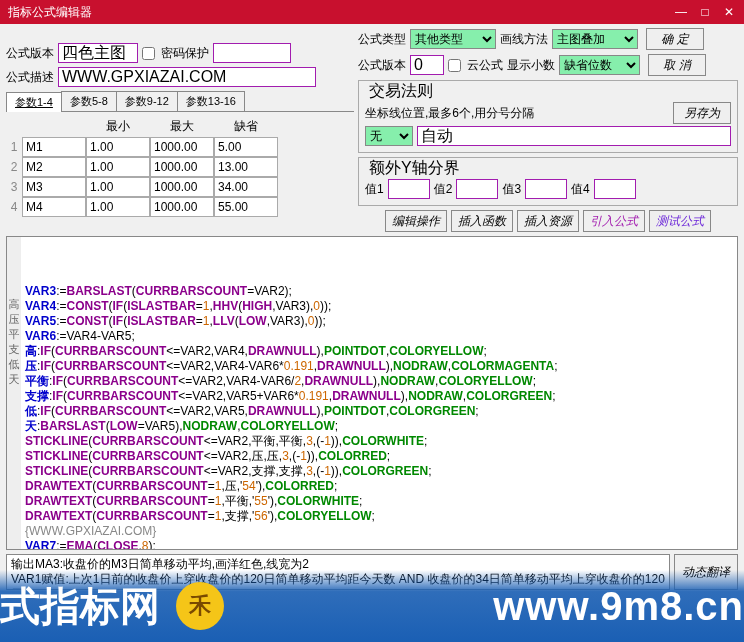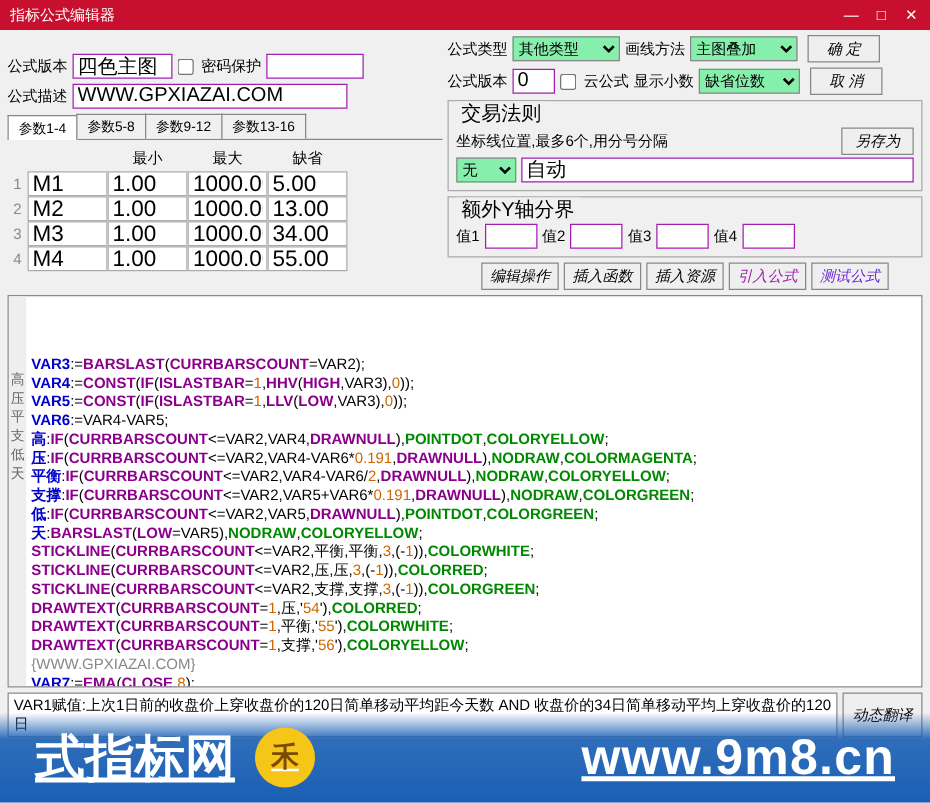--- a/index.html
+++ b/index.html
@@ -12,40 +12,40 @@
 .row { display: flex; align-items: center; gap: 4px; margin-bottom: 4px; }
 .lbl { white-space: nowrap; }
 input.text { border: 1px solid #a21caf; height: 20px; padding: 0 3px; font-size: 16px; background: #fff; }
 select { border: 1px solid #888; height: 20px; font-size: 12px; background: #86efac; }
 .btn { border: 1px solid #888; background: #efefef; height: 22px; padding: 0 6px; font-size: 12px; display: inline-flex; align-items: center; justify-content: center; font-style: italic; }
 .chk { margin-right: 2px; }
 .top-left { width: 348px; }
 .top-right { flex: 1; }
 .tabs { display: flex; border-bottom: 1px solid #888; margin-top: 2px; margin-bottom: 4px; font-size: 11px; }
 .tab { padding: 2px 8px; border: 1px solid #888; border-bottom: none; background: #f0f0f0; margin-right: -1px; position: relative; }
-.tab.active { background: #fff; top: 1px; }
+.tab.active { background: #fff; top: 1px; text-decoration: underline; }
 .param-table { border-collapse: collapse; font-size: 12px; }
 .param-table th, .param-table td { padding: 0; }
 .param-table th { font-weight: normal; text-align: center; padding: 2px 4px; }
-.param-table input { width: 64px; height: 20px; border: 1px solid #aaa; padding: 0 3px; font-size: 18px; }
+.param-table input { width: 64px; height: 20px; border: 1px solid #aaa; padding: 0 3px; font-size: 12px; }
 .param-table .idx { width: 16px; text-align: center; color: #888; }
 .fieldset { border: 1px solid #aaa; padding: 4px 6px 6px 6px; margin-bottom: 4px; }
 .fieldset-title { font-size: 16px; margin-top: -12px; background: #f0f0f0; display: inline-block; padding: 0 4px; }
 .toolbar-row { display: flex; gap: 4px; justify-content: center; margin-top: 4px; }
 .code-box { background: #fff; border: 1px solid #888; height: 314px; padding: 2px 4px; font-family: Consolas, "Courier New", monospace; font-size: 12px; line-height: 15px; overflow: hidden; white-space: pre; position: relative; }
 .gutter { position: absolute; left: 0; top: 0; width: 14px; background: #eee; height: 100%; font-size: 11px; color: #666; text-align: center; padding-top: 60px; line-height: 15px; }
 .desc-box { background: #fff; border: 1px solid #888; height: 36px; padding: 2px 4px; font-size: 12px; line-height: 15px; overflow: hidden; }
 .bottom-row { display: flex; gap: 4px; margin-top: 4px; }
 .bottom-row .desc-box { flex: 1; }
 .kw-blue { color: #0000cc; font-weight: bold; }
 .kw-func { color: #8b008b; font-weight: bold; }
 .kw-num { color: #cc6600; }
 .kw-color { color: #008800; font-weight: bold; }
 .kw-gray { color: #888; }
-.watermark { position: absolute; bottom: 0; left: 0; width: 744px; height: 72px; background: linear-gradient(180deg, rgba(26,95,180,0) 0%, rgba(26,95,180,0.9) 30%, #1a5fb4 100%); color: #fff; font-size: 40px; font-weight: bold; display: flex; align-items: center; padding: 0 28px; font-family: "Microsoft YaHei", sans-serif; text-decoration: underline; }
+.watermark { position: absolute; bottom: 0; left: 0; width: 744px; height: 72px; background: linear-gradient(180deg, rgba(26,95,180,0) 0%, rgba(26,95,180,0.9) 30%, #1a5fb4 100%); color: #fff; font-size: 40px; font-weight: bold; display: flex; align-items: center; padding: 0 0; font-family: "Microsoft YaHei", sans-serif; }
 .watermark .logo-circle { width: 48px; height: 48px; border-radius: 50%; background: #f5c518; margin: 0 16px; display: flex; align-items: center; justify-content: center; color: #7a4a00; font-size: 22px; font-weight: bold; }
 .rbtns { display: flex; flex-direction: column; gap: 3px; margin-left: 4px; }
 </style>
 </head>
 <body>
 
 <div class="titlebar">
   <span class="titlebar-title">指标公式编辑器</span>
   <div class="titlebar-btns">
     <div class="titlebar-btn">—</div>
@@ -59,21 +59,21 @@
     <div class="top-left">
       <div class="row">
         <span class="lbl">公式版本</span>
         <input class="text" style="width: 80px;" value="四色主图">
         <input type="checkbox" class="chk" style="">
         <span class="lbl">密码保护</span>
         <input class="text" style="width: 78px;">
       </div>
       <div class="row">
         <span class="lbl">公式描述</span>
-        <input class="text" style="width: 220px;" value="WWW.GPXIAZAI.COM">
+        <input class="text" style="width: 258px;" value="WWW.GPXIAZAI.COM">
       </div>
       <div class="tabs">
         <div class="tab active">参数1-4</div>
         <div class="tab">参数5-8</div>
         <div class="tab">参数9-12</div>
         <div class="tab">参数13-16</div>
       </div>
       <table class="param-table">
         <tbody>
             <tr>
@@ -169,20 +169,21 @@
       </div>
     </div>
   </div>
 
   <div class="code-box" id="code-box">
     <div class="gutter">高<br>压<br>平<br>支<br>低<br>天</div>
   <div style="padding-left: 14px;"><span class="kw-blue">VAR3</span>:=<span class="kw-func">BARSLAST</span>(<span class="kw-func">CURRBARSCOUNT</span>=VAR2);</div><div style="padding-left: 14px;"><span class="kw-blue">VAR4</span>:=<span class="kw-func">CONST</span>(<span class="kw-func">IF</span>(<span class="kw-func">ISLASTBAR</span>=<span class="kw-num">1</span>,<span class="kw-func">HHV</span>(<span class="kw-func">HIGH</span>,VAR3),<span class="kw-num">0</span>));</div><div style="padding-left: 14px;"><span class="kw-blue">VAR5</span>:=<span class="kw-func">CONST</span>(<span class="kw-func">IF</span>(<span class="kw-func">ISLASTBAR</span>=<span class="kw-num">1</span>,<span class="kw-func">LLV</span>(<span class="kw-func">LOW</span>,VAR3),<span class="kw-num">0</span>));</div><div style="padding-left: 14px;"><span class="kw-blue">VAR6</span>:=VAR4-VAR5;</div><div style="padding-left: 14px;"><span class="kw-blue">高</span>:<span class="kw-func">IF</span>(<span class="kw-func">CURRBARSCOUNT</span>&lt;=VAR2,VAR4,<span class="kw-func">DRAWNULL</span>),<span class="kw-color">POINTDOT</span>,<span class="kw-color">COLORYELLOW</span>;</div><div style="padding-left: 14px;"><span class="kw-blue">压</span>:<span class="kw-func">IF</span>(<span class="kw-func">CURRBARSCOUNT</span>&lt;=VAR2,VAR4-VAR6*<span class="kw-num">0.191</span>,<span class="kw-func">DRAWNULL</span>),<span class="kw-color">NODRAW</span>,<span class="kw-color">COLORMAGENTA</span>;</div><div style="padding-left: 14px;"><span class="kw-blue">平衡</span>:<span class="kw-func">IF</span>(<span class="kw-func">CURRBARSCOUNT</span>&lt;=VAR2,VAR4-VAR6/<span class="kw-num">2</span>,<span class="kw-func">DRAWNULL</span>),<span class="kw-color">NODRAW</span>,<span class="kw-color">COLORYELLOW</span>;</div><div style="padding-left: 14px;"><span class="kw-blue">支撑</span>:<span class="kw-func">IF</span>(<span class="kw-func">CURRBARSCOUNT</span>&lt;=VAR2,VAR5+VAR6*<span class="kw-num">0.191</span>,<span class="kw-func">DRAWNULL</span>),<span class="kw-color">NODRAW</span>,<span class="kw-color">COLORGREEN</span>;</div><div style="padding-left: 14px;"><span class="kw-blue">低</span>:<span class="kw-func">IF</span>(<span class="kw-func">CURRBARSCOUNT</span>&lt;=VAR2,VAR5,<span class="kw-func">DRAWNULL</span>),<span class="kw-color">POINTDOT</span>,<span class="kw-color">COLORGREEN</span>;</div><div style="padding-left: 14px;"><span class="kw-blue">天</span>:<span class="kw-func">BARSLAST</span>(<span class="kw-func">LOW</span>=VAR5),<span class="kw-color">NODRAW</span>,<span class="kw-color">COLORYELLOW</span>;</div><div style="padding-left: 14px;"><span class="kw-func">STICKLINE</span>(<span class="kw-func">CURRBARSCOUNT</span>&lt;=VAR2,平衡,平衡,<span class="kw-num">3</span>,(-<span class="kw-num">1</span>)),<span class="kw-color">COLORWHITE</span>;</div><div style="padding-left: 14px;"><span class="kw-func">STICKLINE</span>(<span class="kw-func">CURRBARSCOUNT</span>&lt;=VAR2,压,压,<span class="kw-num">3</span>,(-<span class="kw-num">1</span>)),<span class="kw-color">COLORRED</span>;</div><div style="padding-left: 14px;"><span class="kw-func">STICKLINE</span>(<span class="kw-func">CURRBARSCOUNT</span>&lt;=VAR2,支撑,支撑,<span class="kw-num">3</span>,(-<span class="kw-num">1</span>)),<span class="kw-color">COLORGREEN</span>;</div><div style="padding-left: 14px;"><span class="kw-func">DRAWTEXT</span>(<span class="kw-func">CURRBARSCOUNT</span>=<span class="kw-num">1</span>,压,'<span class="kw-num">54</span>'),<span class="kw-color">COLORRED</span>;</div><div style="padding-left: 14px;"><span class="kw-func">DRAWTEXT</span>(<span class="kw-func">CURRBARSCOUNT</span>=<span class="kw-num">1</span>,平衡,'<span class="kw-num">55</span>'),<span class="kw-color">COLORWHITE</span>;</div><div style="padding-left: 14px;"><span class="kw-func">DRAWTEXT</span>(<span class="kw-func">CURRBARSCOUNT</span>=<span class="kw-num">1</span>,支撑,'<span class="kw-num">56</span>'),<span class="kw-color">COLORYELLOW</span>;</div><div style="padding-left: 14px;"><span class="kw-gray">{WWW.GPXIAZAI.COM}</span></div><div style="padding-left: 14px;"><span class="kw-blue">VAR7</span>:=<span class="kw-func">EMA</span>(<span class="kw-func">CLOSE</span>,<span class="kw-num">8</span>);</div></div>
 
   <div class="bottom-row">
     <div class="desc-box">
+      <div>输出MA3:收盘价的M3日简单移动平均,画洋红色,线宽为2</div>
       <div>VAR1赋值:上次1日前的收盘价上穿收盘价的120日简单移动平均距今天数 AND 收盘价的34日简单移动平均上穿收盘价的120日</div>
     </div>
     <button class="btn" style="width:64px;height:36px">动态翻译</button>
   </div>
 </div>
 
 <div class="watermark">
   <span>式指标网</span>
   <div class="logo-circle">禾</div>
   <span style="flex:1;text-align:right;letter-spacing:1px">www.9m8.cn</span>

